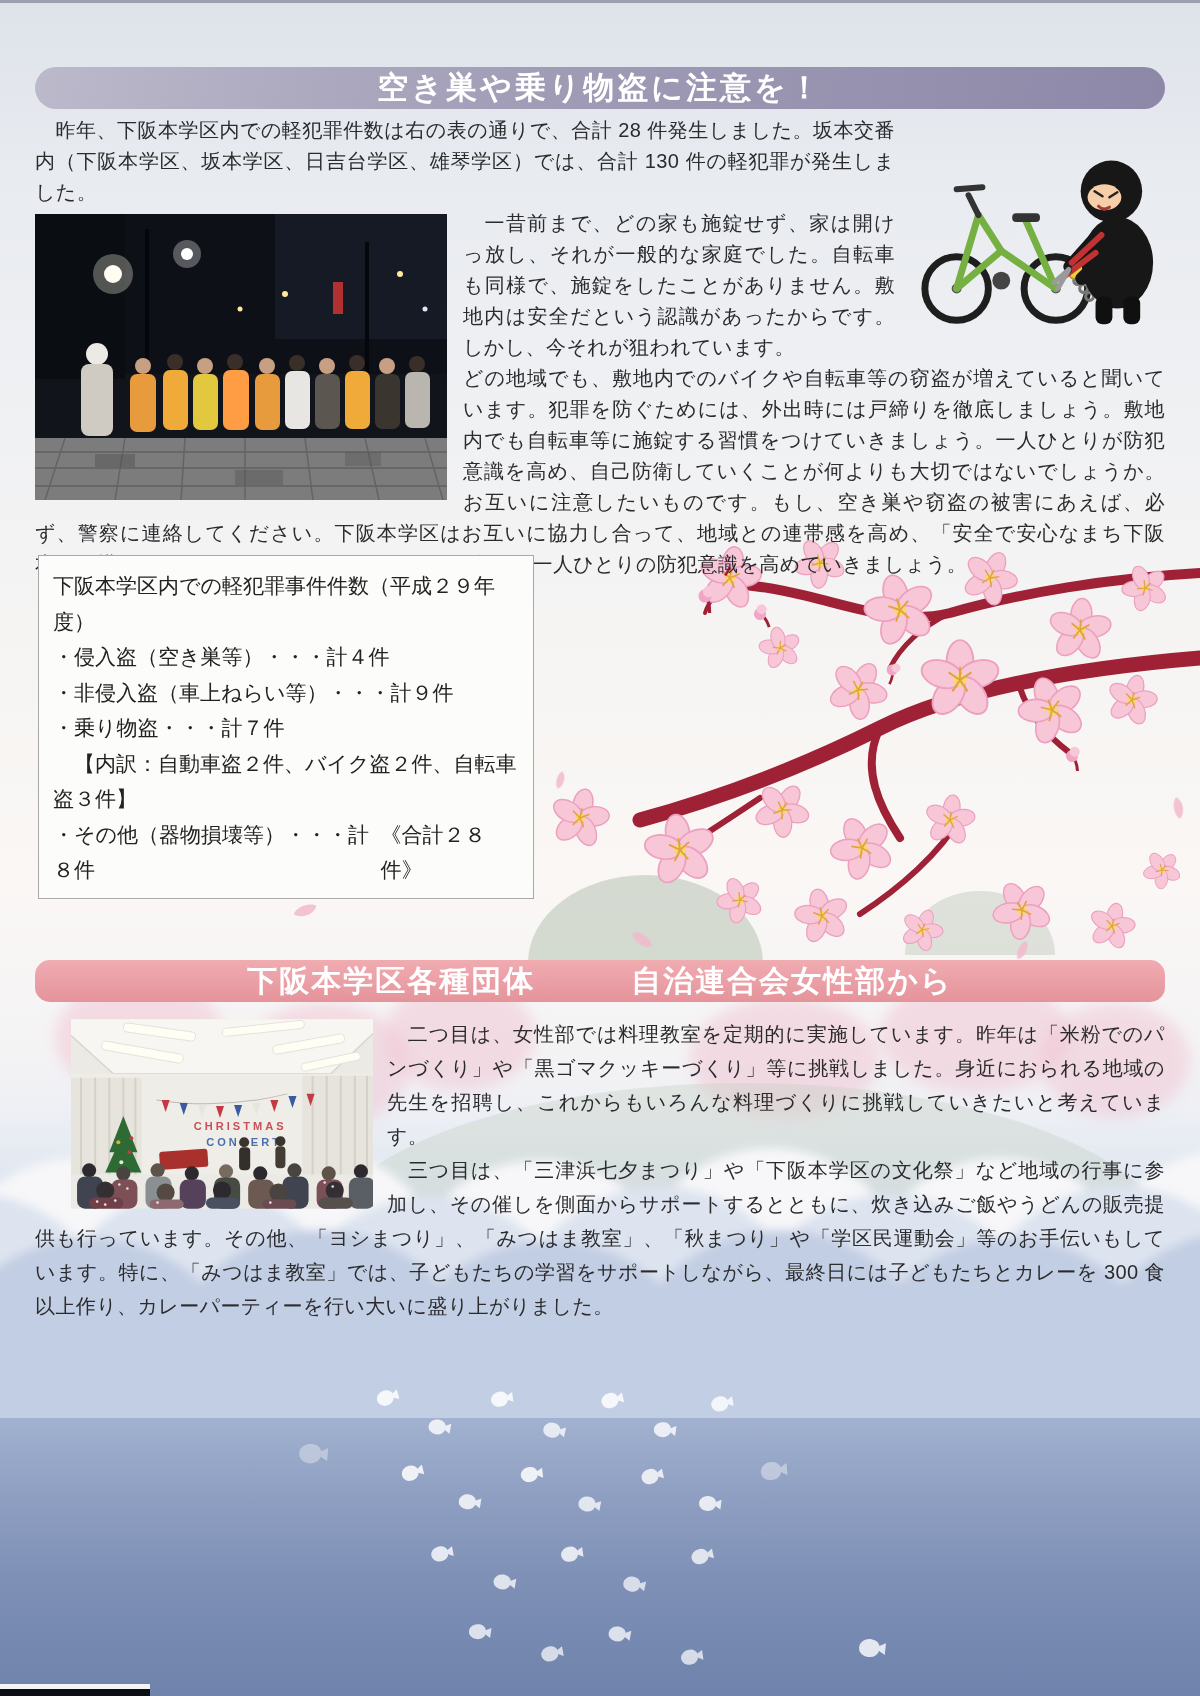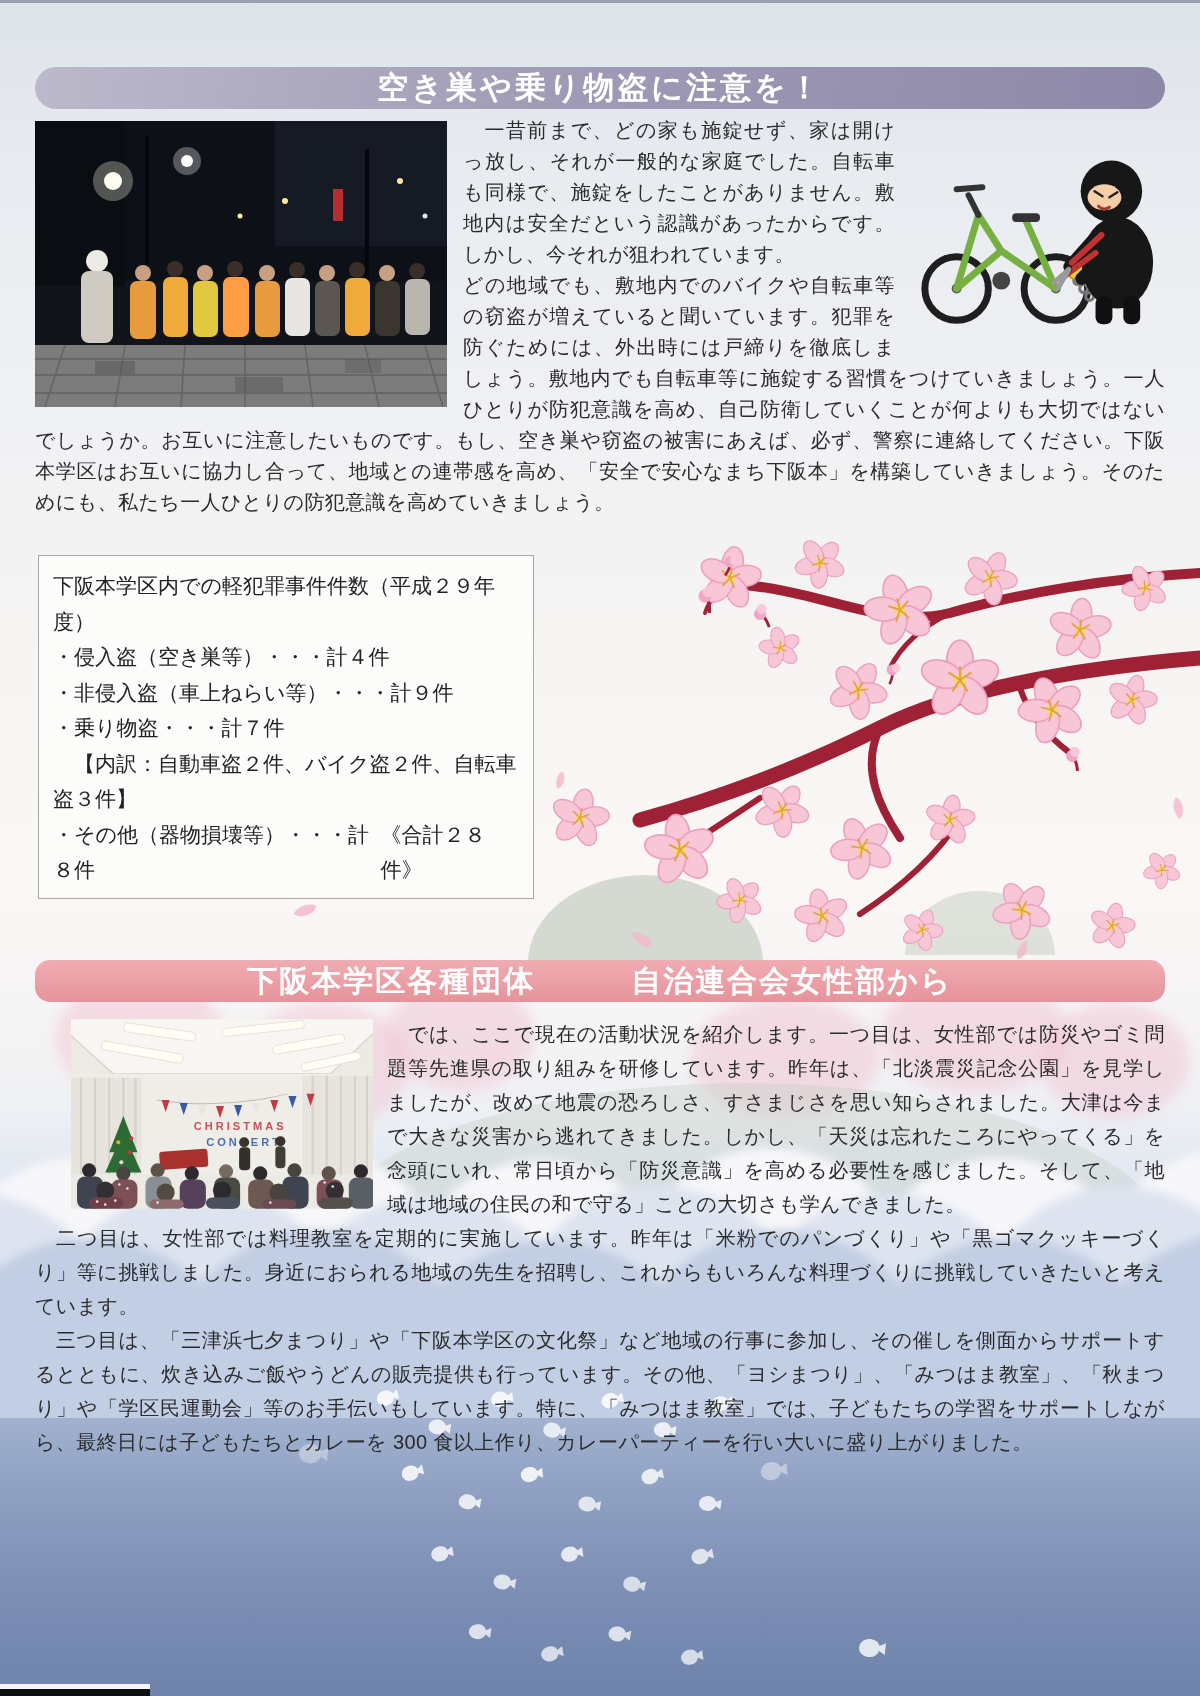--- a/index.html
+++ b/index.html
@@ -320,20 +320,21 @@
           <g>
             <path d="M196,104 L166,132" stroke="#c23232" stroke-width="6" stroke-linecap="round"></path>
             <path d="M190,122 L158,146" stroke="#c23232" stroke-width="6" stroke-linecap="round"></path>
             <circle cx="163" cy="139" r="3.5" fill="#333"></circle>
             <path d="M163,139 L148,152 M163,139 L152,158" stroke="#9a9a9a" stroke-width="5" stroke-linecap="round"></path>
           </g>
         </g>
       </svg>
     </div>
 
+    <p class="bodytext">　昨年、下阪本学区内での軽犯罪件数は右の表の通りで、合計 28 件発生しました。坂本交番内（下阪本学区、坂本学区、日吉台学区、雄琴学区）では、合計 130 件の軽犯罪が発生しました。</p>
 
     <div class="photo1-float">
       <svg width="412" height="286" viewBox="0 0 412 286">
         <rect width="412" height="286" fill="#11141b"></rect>
         <rect width="412" height="160" fill="#0d1017"></rect>
         <rect x="0" y="0" width="90" height="165" fill="#0a0d12"></rect>
         <rect x="240" y="0" width="172" height="125" fill="#151a24"></rect>
         <rect x="110" y="15" width="4" height="145" fill="#05070a"></rect>
         <rect x="330" y="28" width="4" height="132" fill="#05070a"></rect>
         <g>
@@ -502,20 +503,19 @@
               <circle cx="260" cy="166" r="1.3"></circle>
               <circle cx="86" cy="182" r="1.3"></circle>
             <circle cx="198" cy="182" r="1.3"></circle>
               <circle cx="48" cy="164" r="1.3"></circle>
               <circle cx="56" cy="168" r="1.3"></circle>
           </g>
         </g>
       </svg>
     </div>
 
-    <p class="bodytext">　では、ここで現在の活動状況を紹介します。一つ目は、女性部では防災やゴミ問題等先進県の取り組みを研修しています。昨年は、「北淡震災記念公園」を見学しましたが、改めて地震の恐ろしさ、すさまじさを思い知らされました。大津は今まで大きな災害から逃れてきました。しかし、「天災は忘れたころにやってくる」を念頭にいれ、常日頃から「防災意識」を高める必要性を感じました。そして、「地域は地域の住民の和で守る」ことの大切さも学んできました。</p>
     <p class="bodytext">　二つ目は、女性部では料理教室を定期的に実施しています。昨年は「米粉でのパンづくり」や「黒ゴマクッキーづくり」等に挑戦しました。身近におられる地域の先生を招聘し、これからもいろんな料理づくりに挑戦していきたいと考えています。</p>
     <p class="bodytext">　三つ目は、「三津浜七夕まつり」や「下阪本学区の文化祭」など地域の行事に参加し、その催しを側面からサポートするとともに、炊き込みご飯やうどんの販売提供も行っています。その他、「ヨシまつり」、「みつはま教室」、「秋まつり」や「学区民運動会」等のお手伝いもしています。特に、「みつはま教室」では、子どもたちの学習をサポートしながら、最終日には子どもたちとカレーを 300 食以上作り、カレーパーティーを行い大いに盛り上がりました。</p>
   </div>
 
   <div class="scan-white"></div>
   <div class="scan-black"></div>
 </div>
 
 </body></html>

